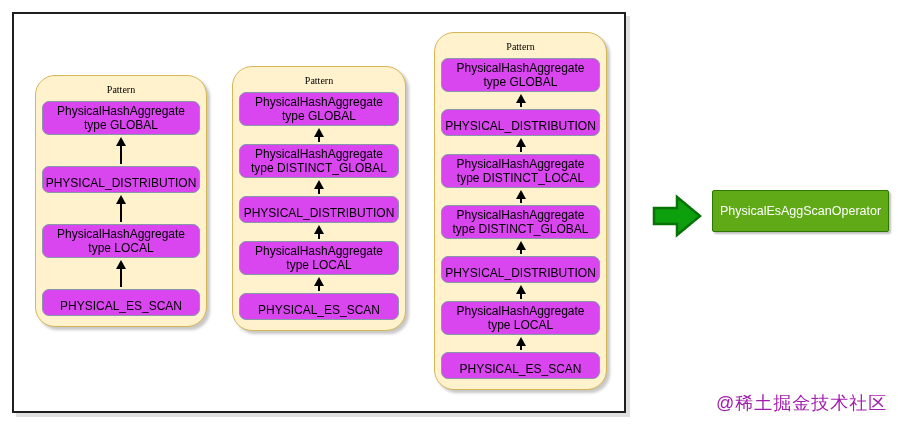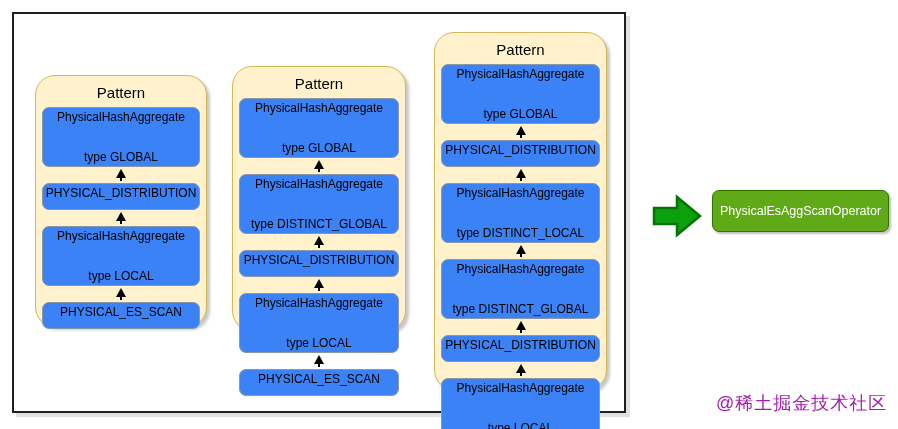--- a/index.html
+++ b/index.html
@@ -34,41 +34,41 @@
     border: 1px solid #D6B656;
     border-radius: 20px;
     box-shadow: 3px 3px 3px rgba(0,0,0,0.22);
     display: flex;
     flex-direction: column;
     padding: 8px 6px 10px 6px;
   }
   .pattern-title {
     flex: 0 0 auto;
     text-align: center;
-    font-size: 15px;
+    font-size: 10px;
     color: #000000;
     margin-bottom: 6px;
+    font-family: Liberation Serif, serif;
   }
   
   .node {
     flex: 0 0 auto;
     box-sizing: border-box;
-    background: #3b82f6;
+    background: #d946ef;
     border: 1px solid #8898A8;
     border-radius: 7px;
     min-height: 27px;
     display: flex;
     flex-direction: column;
-    justify-content: flex-start;
+    justify-content: flex-end;
     text-align: center;
     font-size: 12px;
     line-height: 14px;
     padding: 2px 2px;
     color: #000000;
-    gap: 26px;
   }
   
   .up-arrow {
     flex: 1 1 auto;
     min-height: 12px;
     display: flex;
     flex-direction: column;
     align-items: center;
     padding: 2px 0;
   }
@@ -93,21 +93,21 @@
   
   .result-box {
     position: absolute;
     left: 712px;
     top: 190px;
     width: 177px;
     height: 42px;
     box-sizing: border-box;
     background: #60A917;
     border: 1px solid #2D7600;
-    border-radius: 7px;
+    border-radius: 2px;
     box-shadow: 2px 2px 2px rgba(0,0,0,0.25);
     color: #ffffff;
     font-size: 12.5px;
     display: flex;
     align-items: center;
     justify-content: center;
     text-align: center;
   }
   
   .watermark {

